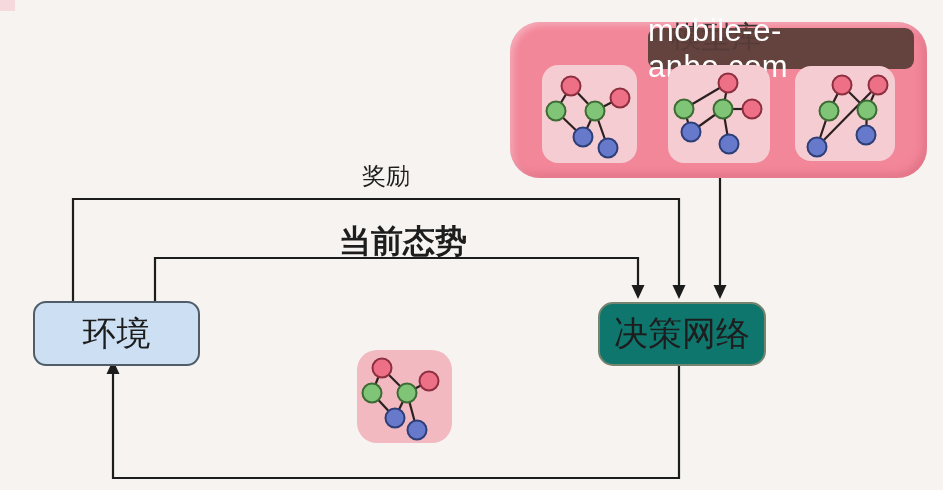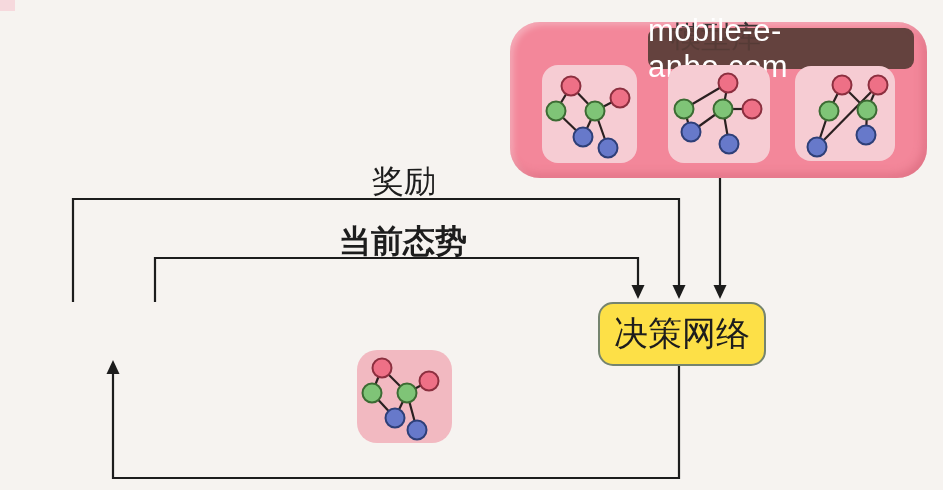--- a/index.html
+++ b/index.html
@@ -33,24 +33,24 @@
   .node-box{
     border:2px solid;display:flex;align-items:center;justify-content:center;
     font-size:34px;z-index:6;
   }
   .environment{
     left:33px;top:301px;width:163px;height:61px;border-radius:13px;
     background:#cddff3;border-color:#4e5d68;
   }
   .decision{
     left:598px;top:302px;width:164px;height:60px;border-radius:15px;
-    background:#fde047;border-color:#75846f;
+    background:#0f766e;border-color:#75846f;
   }
   .flow-label{z-index:3;white-space:nowrap;}
-  .reward-label{left:372px;top:160px;font-size:32px;}
+  .reward-label{left:362px;top:160px;font-size:24px;}
   .state-label{left:339px;top:220px;font-size:32px;font-weight:bold;}
   .action-label{left:168px;top:442px;font-size:29px;}
 </style>
 </head>
 <body>
 
 <div class="canvas">
 
   <div class="abs corner-artifact"></div>
 
@@ -140,20 +140,23 @@
           <circle cx="25" cy="18" r="9.5" fill="#ee7086" stroke="#8c2f3f" stroke-width="2"></circle>
           <circle cx="72" cy="31" r="9.5" fill="#ee7086" stroke="#8c2f3f" stroke-width="2"></circle>
           <circle cx="15" cy="43" r="9.5" fill="#7fc477" stroke="#3c6b33" stroke-width="2"></circle>
           <circle cx="50" cy="43" r="9.5" fill="#7fc477" stroke="#3c6b33" stroke-width="2"></circle>
           <circle cx="38" cy="68" r="9.5" fill="#6779ca" stroke="#2e3f78" stroke-width="2"></circle>
           <circle cx="60" cy="80" r="9.5" fill="#6779ca" stroke="#2e3f78" stroke-width="2"></circle>
         </svg>
       </div>
     </div>
 
+  <div class="abs node-box environment">
+    <span>环境</span>
+  </div>
 
   <div class="abs node-box decision">
     <span>决策网络</span>
   </div>
 
   <div class="abs flow-label reward-label">奖励</div>
   <div class="abs flow-label state-label">当前态势</div>
 
 </div>
 

